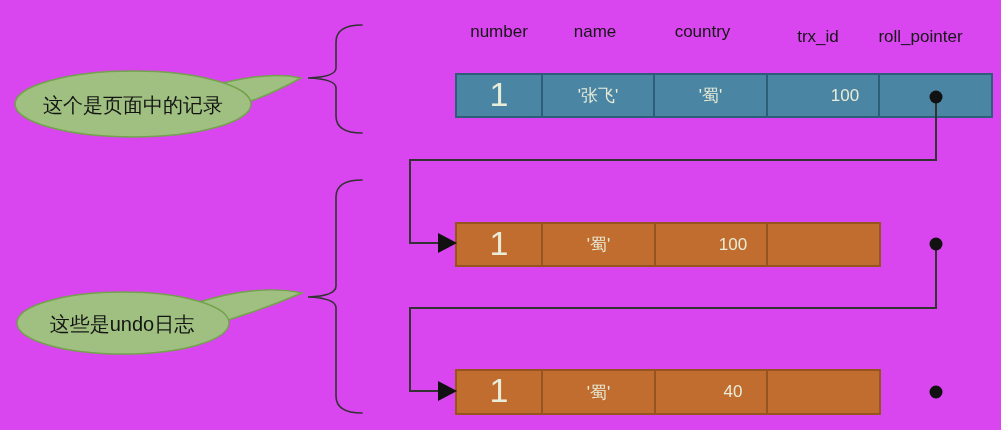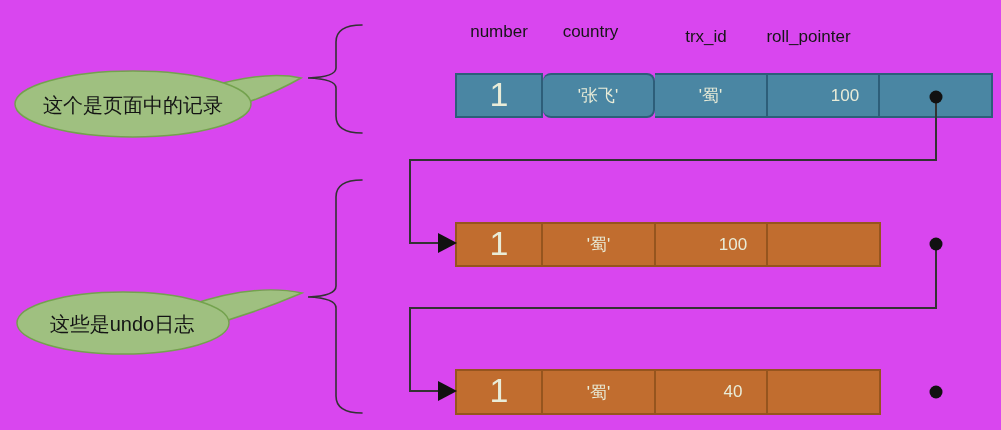--- a/index.html
+++ b/index.html
@@ -25,21 +25,21 @@
   .row{
     position:absolute;left:455px;width:538px;height:45px;
     display:flex;box-sizing:border-box;
   }
   .cell{
     box-sizing:border-box;
     display:flex;align-items:center;justify-content:center;
     color:#e9ecd8;font-size:17px;
   }
   .c1{width:88px;}
-  .c2{width:112px;border-radius:8px;}
+  .c2{width:112px;}
   .c3{width:113px;}
   .c4{width:112px;padding-left:44px;}
   .c5{width:113px;}
   .num{font-size:34px;font-weight:200;padding-bottom:3px;}
   .row.blue .cell{background:#4a86a3;border:2px solid #2d5e79;border-left:none;}
   .row.blue .c1{border-left:2px solid #2d5e79;}
   .row.orange .cell{background:#c16d2f;border:2px solid #96551e;border-left:none;}
   .row.orange .c1{border-left:2px solid #96551e;}
   #row1{top:73px;}
   #row2{top:222px;}
@@ -62,20 +62,21 @@
   #callout-text-1{left:15px;top:93px;width:236px;}
   #callout-text-2{left:17px;top:312px;width:210px;}
 </style>
 </head>
 <body>
 
 <div id="canvas">
 
   <div class="headers">
     <span class="hc1">number</span>
+    <span class="hc2">name</span>
     <span class="hc3">country</span>
     <span class="hc4">trx_id</span>
     <span class="hc5">roll_pointer</span>
   </div>
 
   <div class="row blue" id="row1">
     <div class="cell c1 num">1</div>
     <div class="cell c2">'张飞'</div>
     <div class="cell c3">'蜀'</div>
     <div class="cell c4">100</div>

